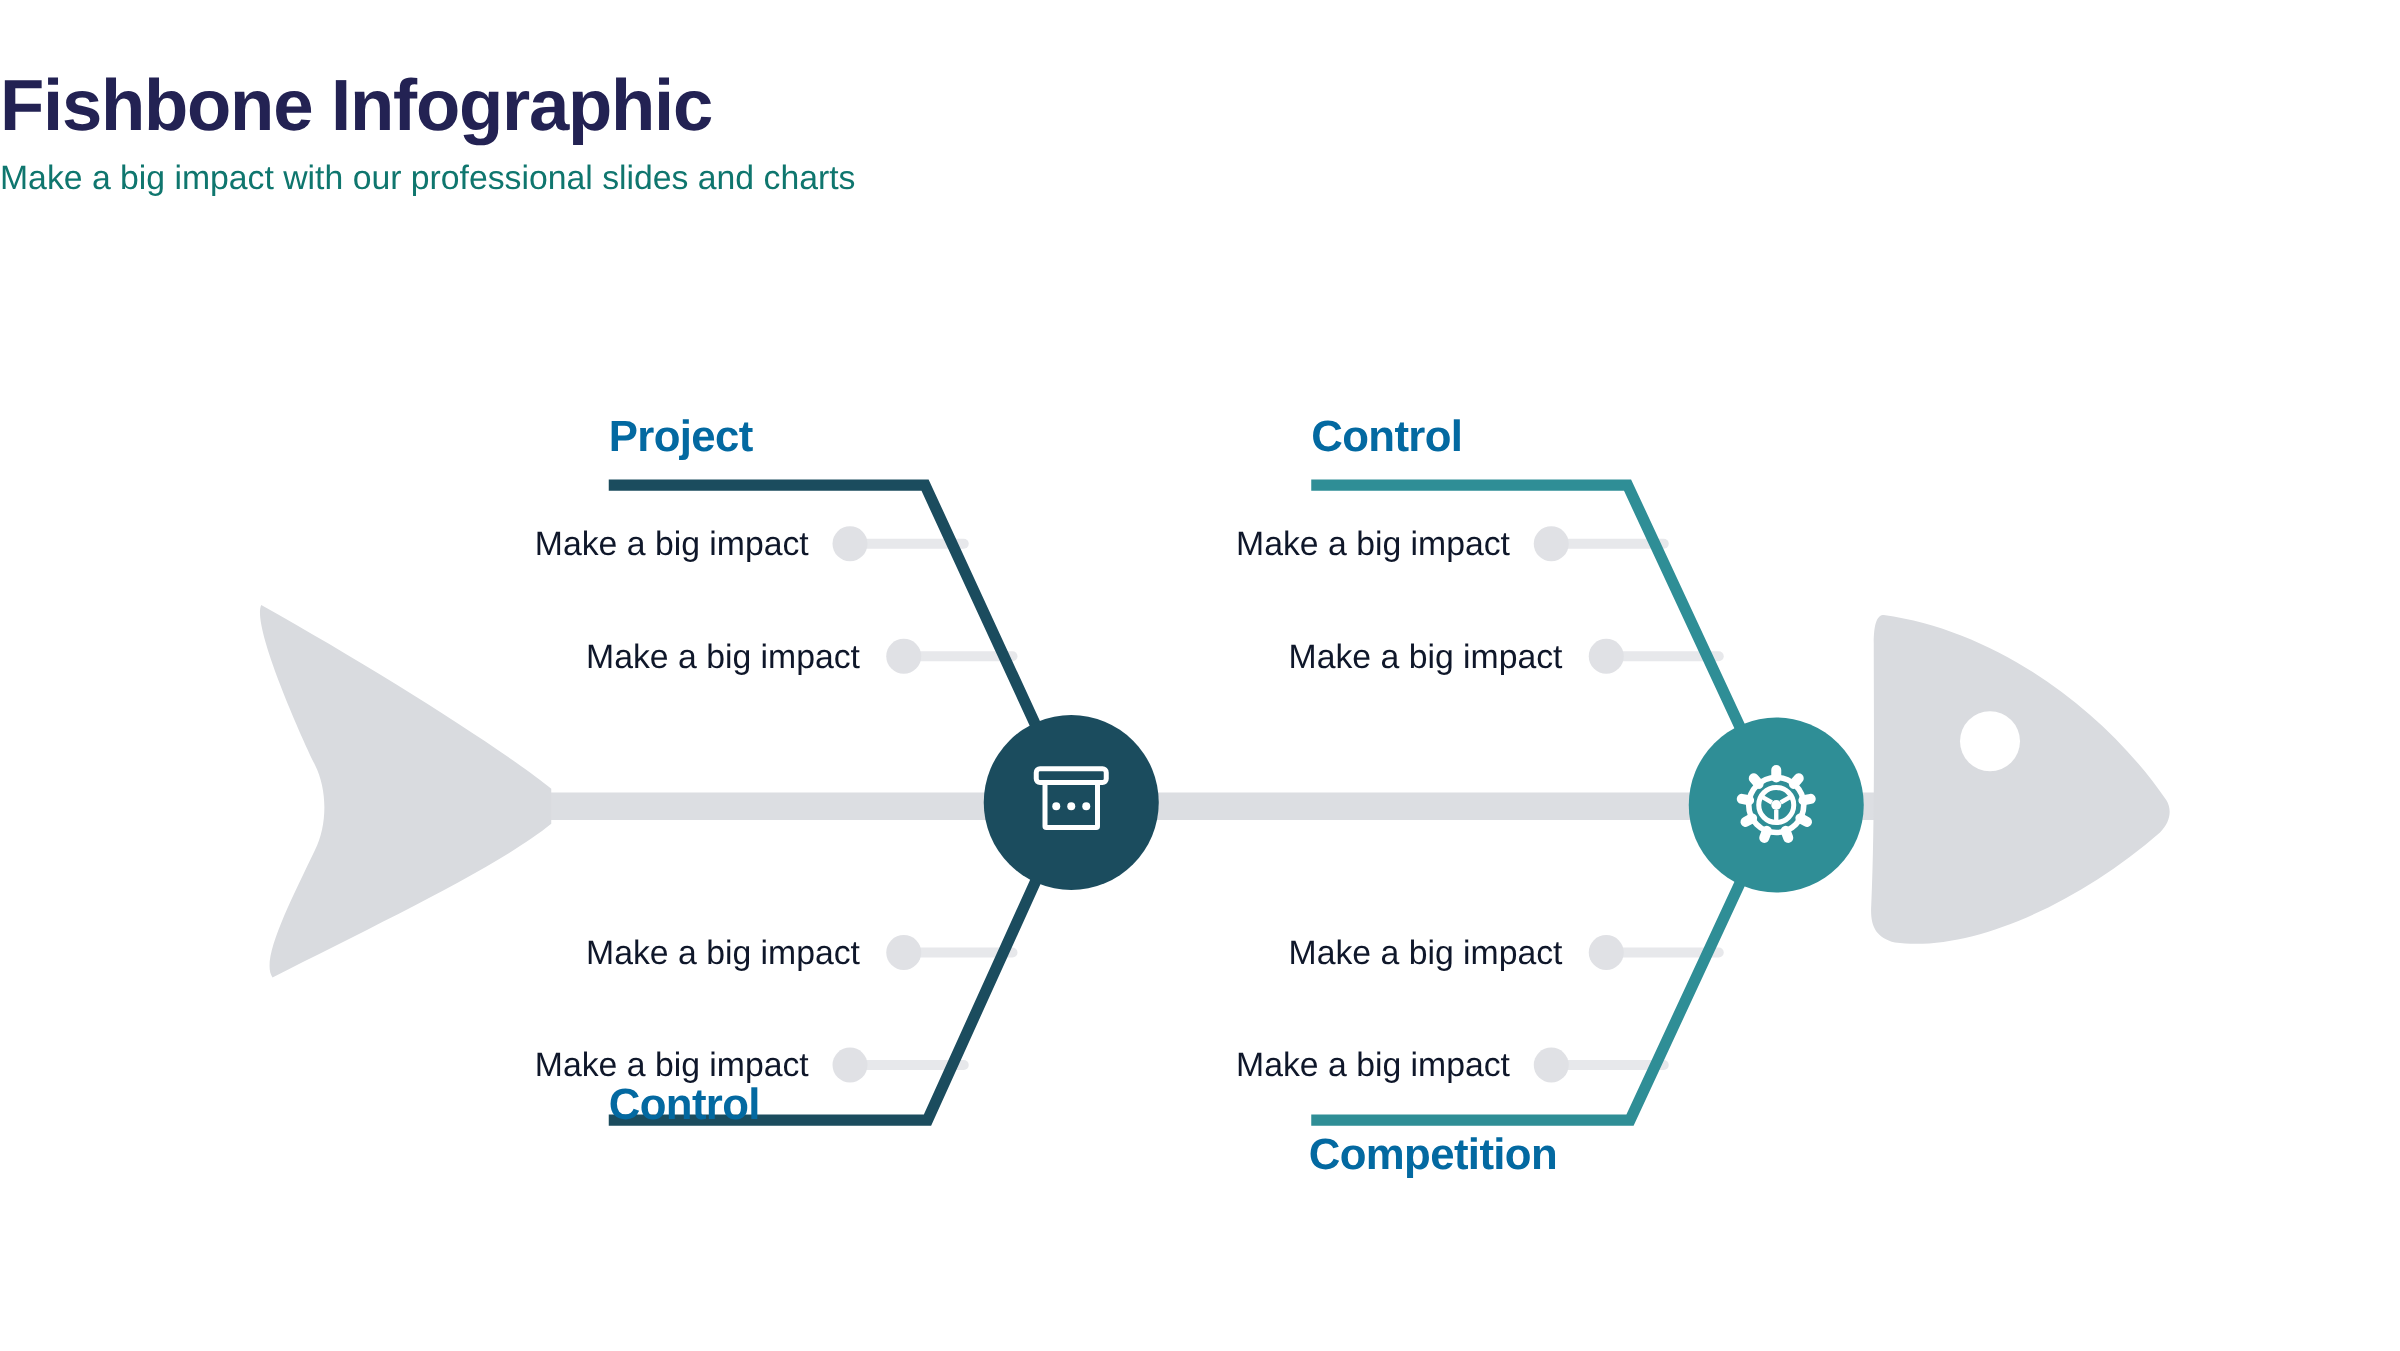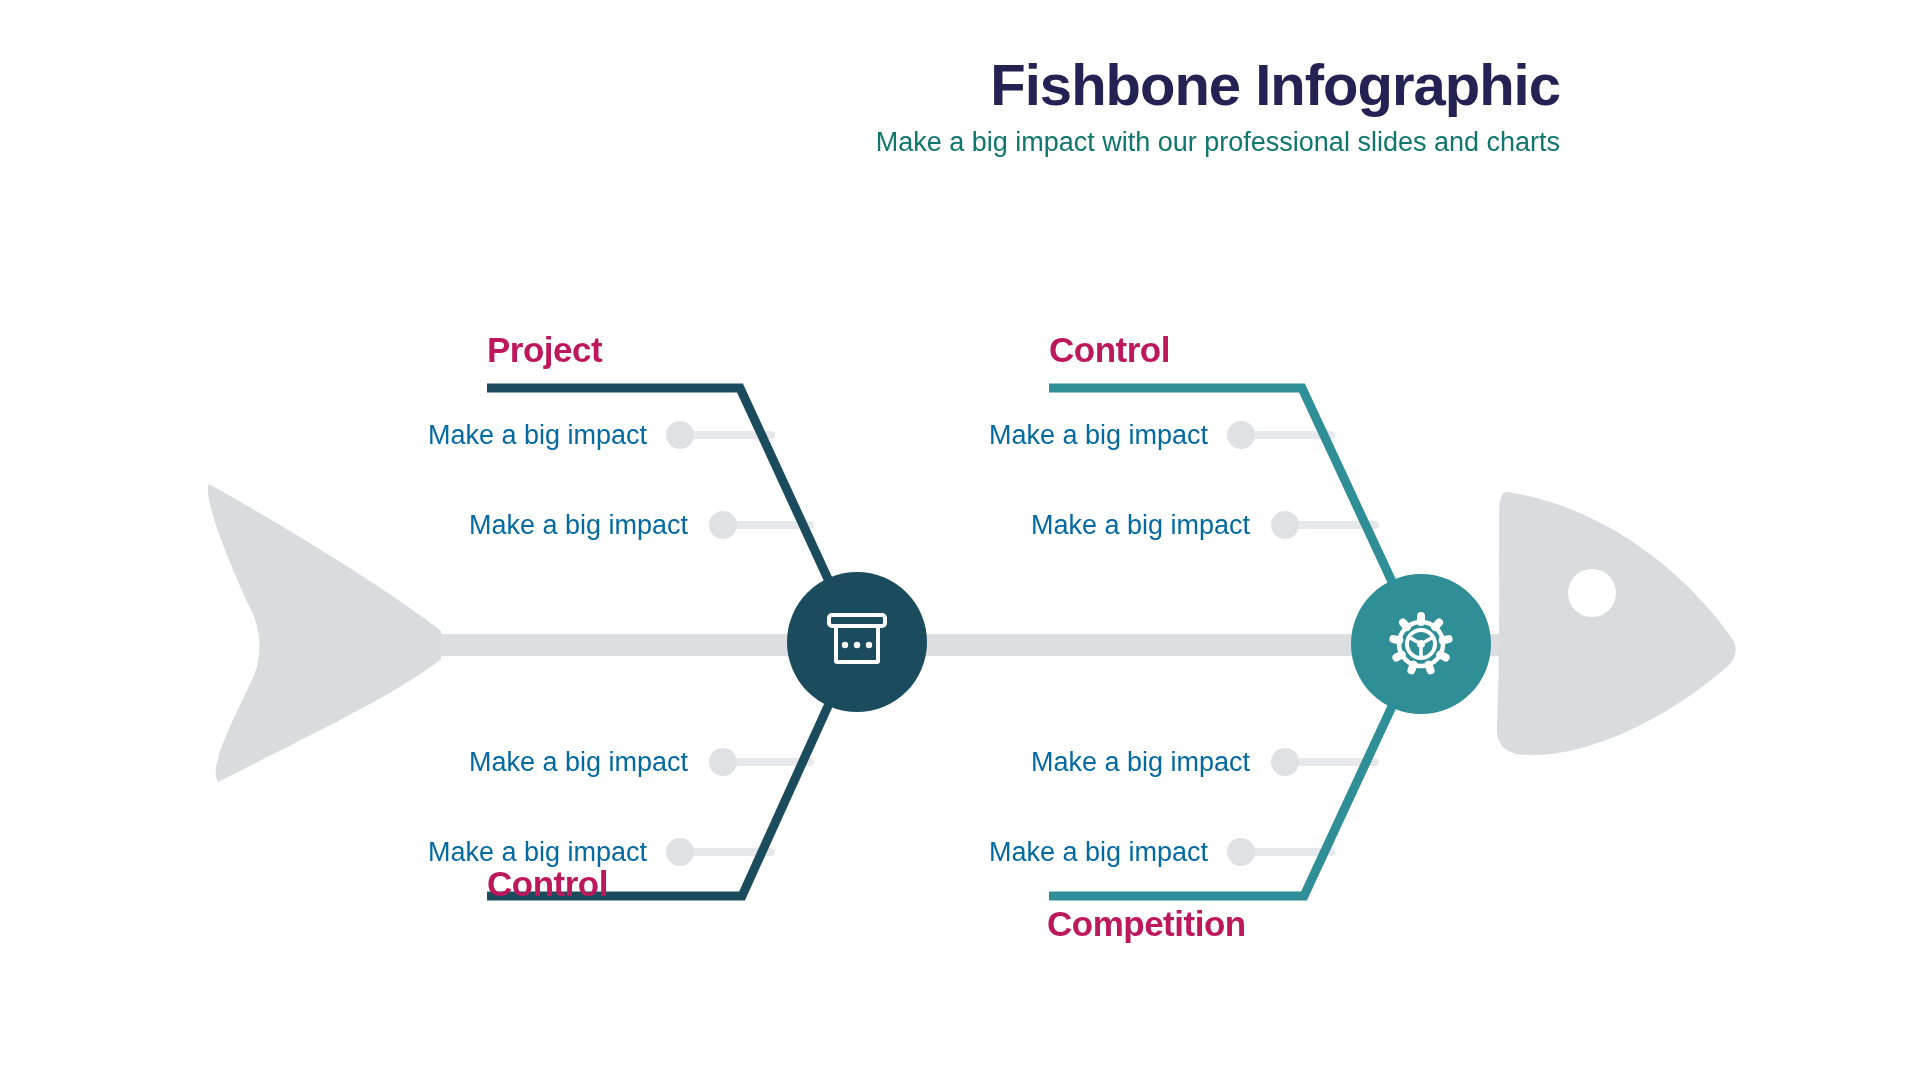--- a/index.html
+++ b/index.html
@@ -5,51 +5,51 @@
   html,body{margin:0;padding:0;background:#ffffff;}
   .canvas{
     position:relative;
     width:1920px;height:1081px;
     background:#ffffff;
     overflow:hidden;
     font-family:"Liberation Sans","DejaVu Sans",sans-serif;
   }
   .header{
     position:absolute;left:0;top:52px;width:1560px;
-    text-align:right;
+    text-align:left;
   }
   .title{
     font-size:58px;
     font-weight:800;
     letter-spacing:-1px;
     color:#232253;
     line-height:66px;
   }
   .subtitle{
     margin-top:8px;
     font-size:27px;
     font-weight:400;
     color:#0f766e;
     line-height:32px;
   }
   .diagram-svg{position:absolute;left:0;top:0;}
   .branch-label{
     position:absolute;
     font-size:35px;
     font-weight:800;
-    color:#be185d;
+    color:#0369a1;
     line-height:40px;
     letter-spacing:-0.5px;
     white-space:nowrap;
   }
   .row-label{
     position:absolute;
     font-size:27px;
     font-weight:400;
-    color:#0369a1;
+    color:#0f172a;
     line-height:32px;
     white-space:nowrap;
     text-align:right;
   }
 </style>
 </head>
 <body>
 
 <div class="canvas">
 

